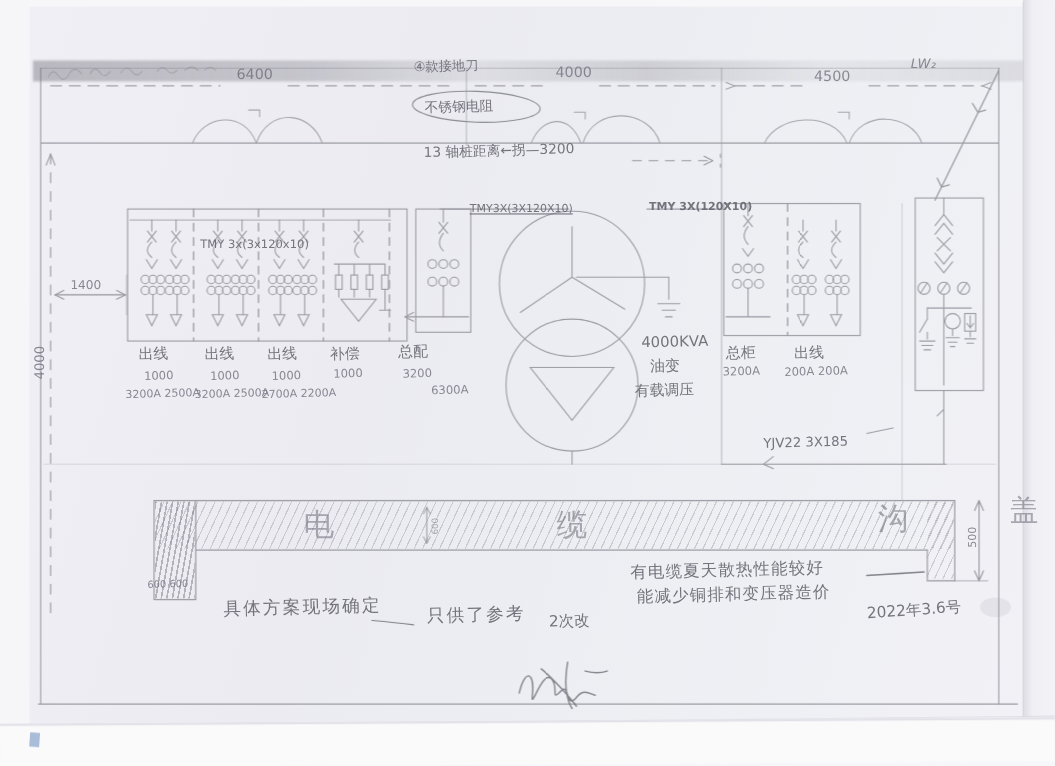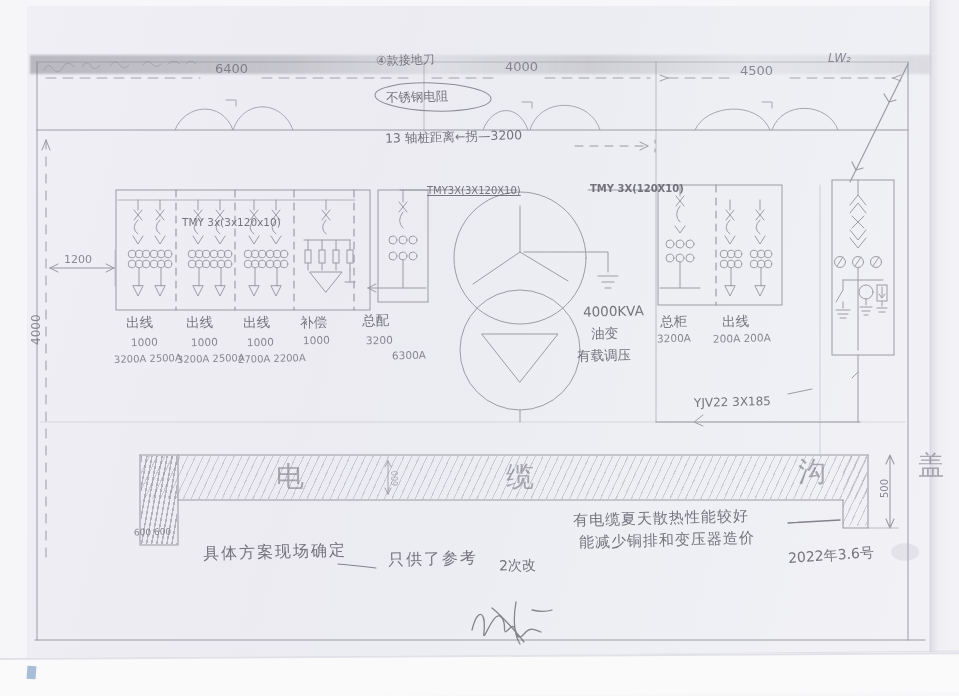--- a/index.html
+++ b/index.html
@@ -249,21 +249,21 @@
   <div class="t dim" style="left:215px;top:62px;font-size:13px;">6400</div>
   <div class="t dim" style="left:505px;top:60px;font-size:13px;">4000</div>
   <div class="t dim" style="left:740px;top:64px;font-size:13px;">4500</div>
   <div class="t dim" style="left:828px;top:52px;font-size:12px;font-style:italic;">LW₂</div>
 
   <div class="t hw" style="left:376px;top:54px;font-size:12px;">④款接地刀</div>
   <div class="t hw" style="left:386px;top:90px;font-size:12.5px;">不锈钢电阻</div>
   <div class="t hw" style="left:385px;top:130px;font-size:12.5px;">13 轴桩距离←拐—3200</div>
 
   <div class="t dim" style="left:30px;top:345px;font-size:12px;transform:rotate(-90deg);transform-origin:left top;">4000</div>
-  <div class="t dim" style="left:64px;top:254px;font-size:11px;">1200</div>
+  <div class="t dim" style="left:64px;top:254px;font-size:11px;">1400</div>
 
   <div class="t" style="left:182px;top:179px;font-size:10.5px;margin-top:38px;">TMY 3x(3x120x10)</div>
 
   <div class="t hw" style="left:126px;top:315px;font-size:13.5px;">出线</div>
   <div class="t hw" style="left:186px;top:315px;font-size:13.5px;">出线</div>
   <div class="t hw" style="left:243px;top:315px;font-size:13.5px;">出线</div>
   <div class="t hw" style="left:300px;top:315px;font-size:13.5px;">补偿</div>
   <div class="t hw" style="left:362px;top:313px;font-size:13.5px;">总配</div>
 
   <div class="t hw dim" style="left:131px;top:337px;font-size:10.5px;">1000</div>

